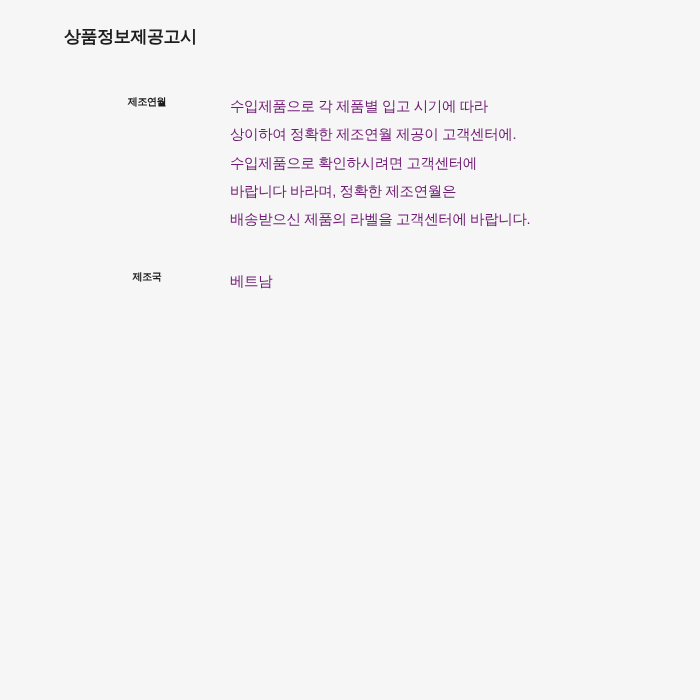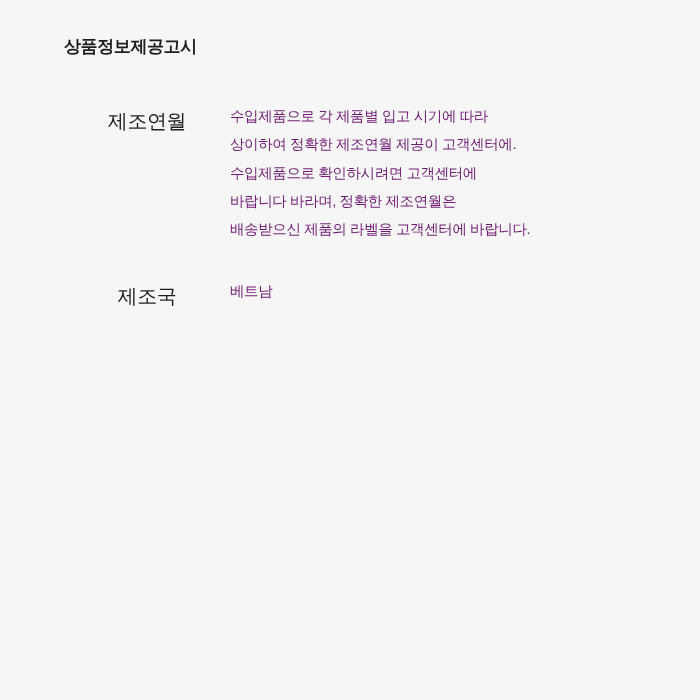--- a/index.html
+++ b/index.html
@@ -12,41 +12,41 @@
     background: #f6f6f6;
     font-family: "Liberation Sans", sans-serif;
     color: #2b2b2b;
     overflow: hidden;
   }
   .page {
     position: relative;
     width: 700px;
     height: 700px;
     box-sizing: border-box;
-    padding: 36px 30px 0 64px;
+    padding: 26px 30px 0 64px;
   }
   .doc-title {
     font-size: 17px;
     font-weight: bold;
     letter-spacing: -0.4px;
     color: #1d1d1d;
     margin: 0 0 44px 0;
     line-height: 1.3;
   }
   .spec-table {
     width: 100%;
     border-collapse: collapse;
   }
   .spec-row {
     vertical-align: top;
   }
   .spec-label {
     width: 166px;
-    font-size: 20px;
-    font-weight: normal;
+    font-size: 10px;
+    font-weight: bold;
     color: #1d1d1d;
     letter-spacing: -0.4px;
     padding: 0 0 34px 0;
     line-height: 1.95;
     white-space: nowrap;
   }
   .spec-value {
     font-size: 14.5px;
     font-weight: normal;
     color: #701a75;

